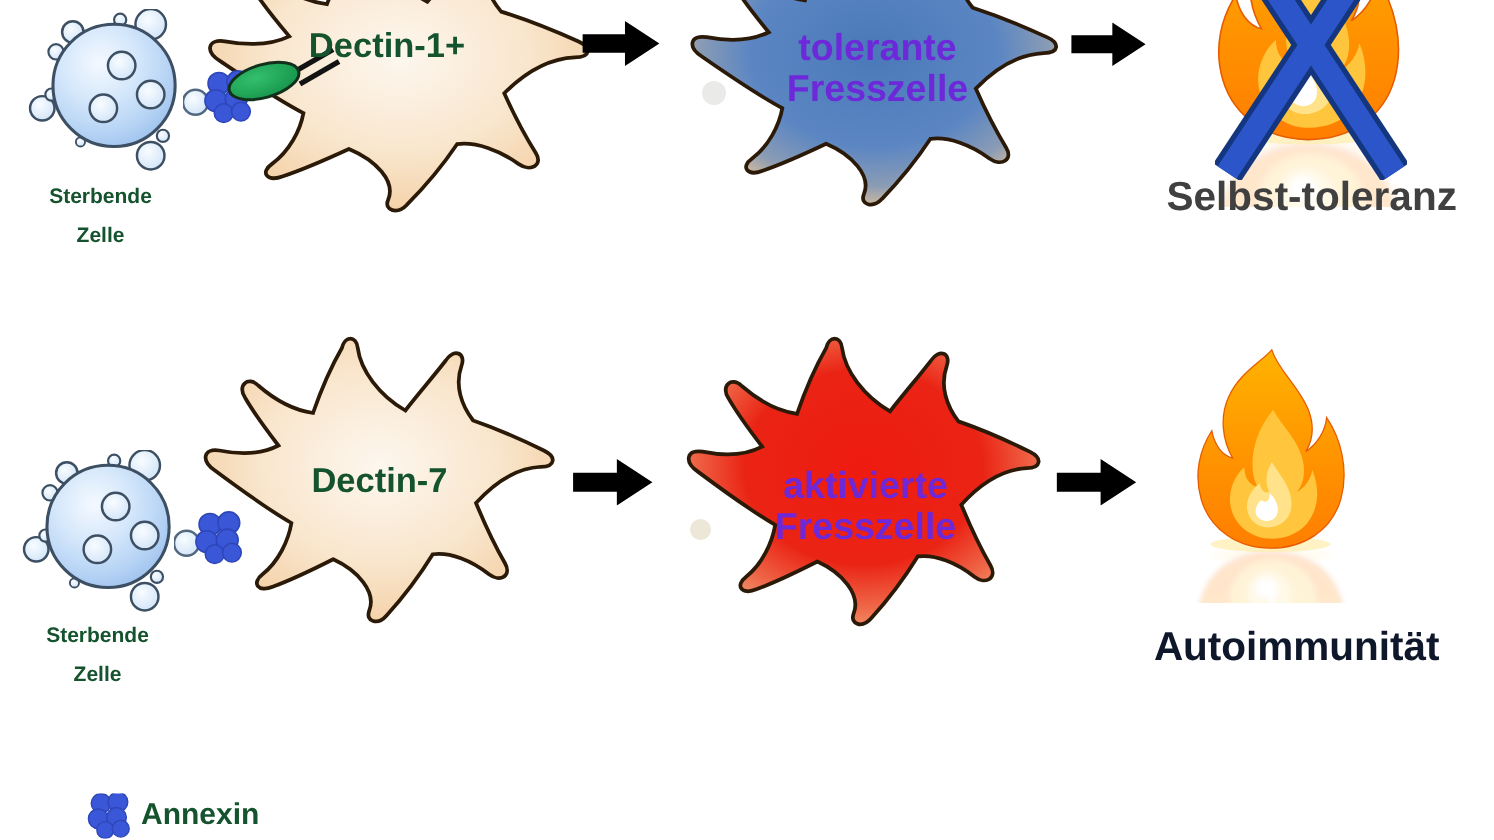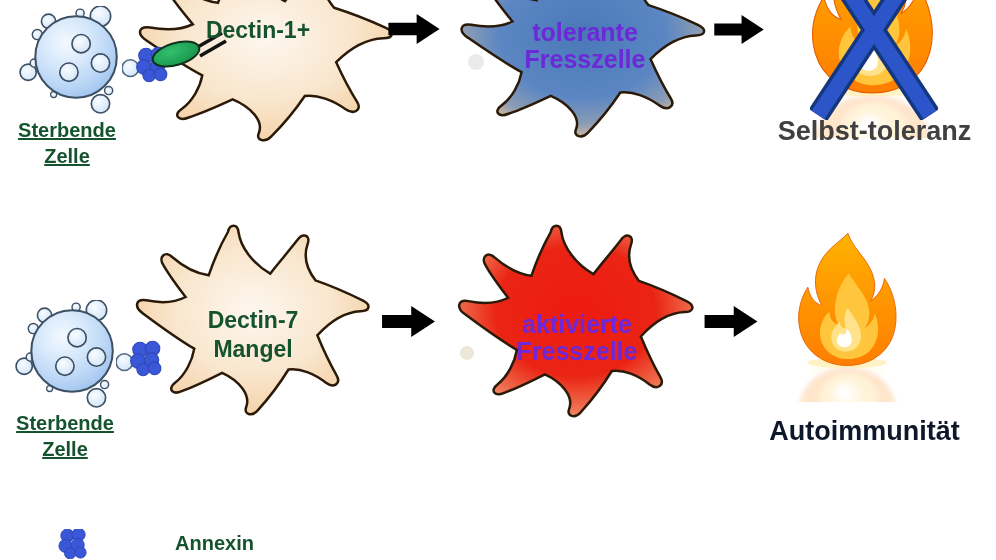--- a/index.html
+++ b/index.html
@@ -6,25 +6,25 @@
   #canvas{
     position:relative;width:996px;height:560px;background:#ffffff;overflow:hidden;
     font-family:"Liberation Sans","DejaVu Sans",sans-serif;
   }
   .abs{position:absolute;}
   .lbl{
     position:absolute;font-weight:bold;color:#14532d;text-align:center;
     line-height:1.24;white-space:nowrap;
   }
   .lbl span{display:block;}
-  .lbl-cellname{font-size:20px;line-height:26px;text-decoration:underline;}
+  .lbl-cellname{font-size:14px;line-height:26px;}
   .lbl-receptor{font-size:23px;line-height:29px;}
   .lbl-state{font-size:25px;line-height:27px;color:#6d28d9;}
   .lbl-outcome{font-size:27px;}
-  .lbl-legend{font-size:20px;text-align:right;}
+  .lbl-legend{font-size:20px;text-align:left;}
   .dot{position:absolute;border-radius:50%;}
 </style>
 </head>
 <body>
 
 <div id="canvas">
 
   <svg width="0" height="0" style="position:absolute" aria-hidden="true">
     <defs>
       <radialGradient id="gDying" cx="38%" cy="32%" r="75%">
@@ -204,21 +204,20 @@
     <use href="#annexinPairG"></use>
   </svg>
 
   <div class="lbl lbl-cellname" style="left:5px;top:410px;width:120px">
     <span>Sterbende</span>
     <span>Zelle</span>
   </div>
 
   <div class="lbl lbl-receptor" style="left:193px;top:306px;width:120px">
     <span>Dectin-7</span>
-    <span>Mangel</span>
   </div>
 
   <svg class="abs" style="left:380px;top:306px" width="57" height="31" viewBox="0 0 58 34">
       <use href="#arrowShape" fill="#000"></use>
     </svg>
 
   <div class="dot" style="left:460px;top:346px;width:14px;height:14px;background:#ece7d6"></div>
 
   <svg class="abs" style="left:448px;top:222px" width="252" height="202" viewBox="0 0 260 240" preserveAspectRatio="none">
     <use href="#starPath" fill="url(#gRed)" stroke="#2b1a08" stroke-width="2.5"></use>

